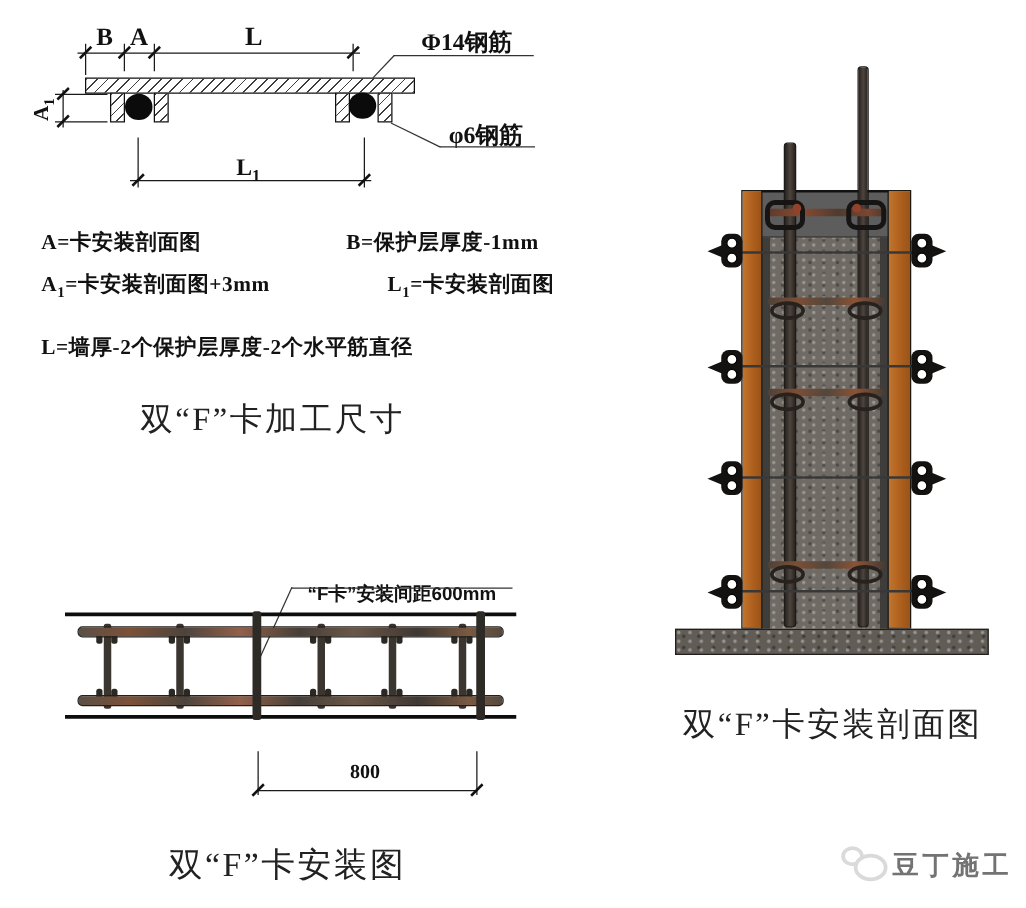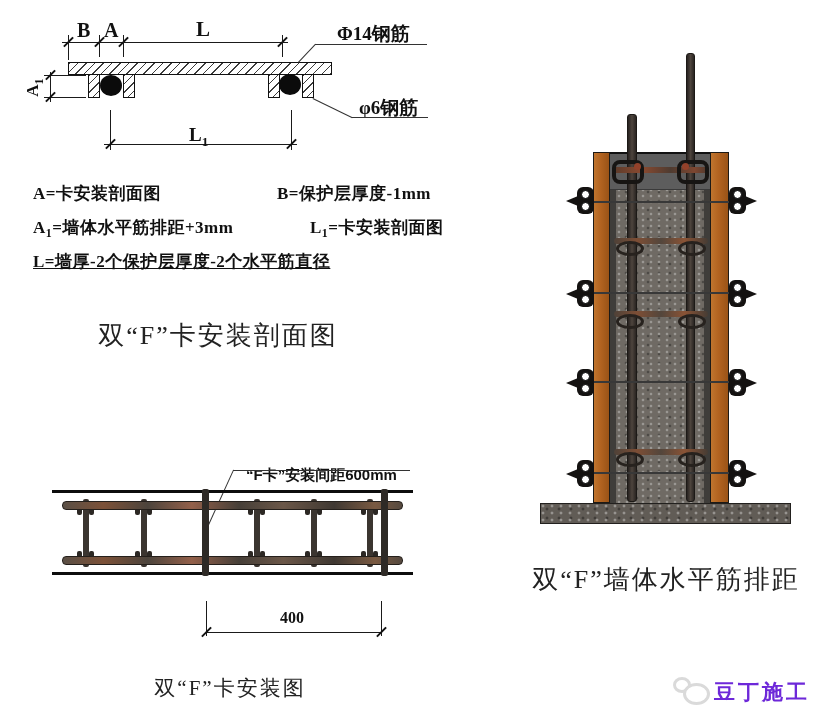--- a/index.html
+++ b/index.html
@@ -49,21 +49,21 @@
   .colrebar{position:absolute;border-radius:3px;border:1px solid #1c1916;box-sizing:border-box;
     background:linear-gradient(90deg,#272220,#4d443d 50%,#2a2522);}
   .clipbox{position:absolute;width:32px;height:24px;border:4px solid #171513;border-radius:8px;box-sizing:border-box;}
   .rustdot{position:absolute;width:7px;height:7px;background:#93412a;border-radius:50%;}
   .clamp-body{position:absolute;width:17px;height:27px;background:#141211;border-radius:6px;}
   .clamp-hole{position:absolute;left:4px;width:9px;height:9px;background:#fff;border:1px solid #000;border-radius:50%;box-sizing:border-box;}
   .spike-l{position:absolute;width:0;height:0;border-top:5px solid transparent;border-bottom:5px solid transparent;border-right:12px solid #141211;}
   .spike-r{position:absolute;width:0;height:0;border-top:5px solid transparent;border-bottom:5px solid transparent;border-left:12px solid #141211;}
   
   .wm-text{position:absolute;font-family:"Liberation Sans",sans-serif;font-weight:bold;font-size:21px;
-           color:#6d28d9;letter-spacing:3px;white-space:nowrap;text-align:right;}
+           color:#737373;letter-spacing:3px;white-space:nowrap;text-align:right;}
   .wm-circle{position:absolute;border:3px solid #dadada;border-radius:50%;background:#fff;box-sizing:border-box;}
   .annot{position:absolute;font-family:"Liberation Sans",sans-serif;font-weight:bold;font-size:15px;color:#111;white-space:nowrap;}
 </style>
 </head>
 <body>
 
 <div id="canvas">
 
   <div>
 
@@ -107,25 +107,25 @@
     <div class="cn-label" style="left:337px;top:21px;">Φ14钢筋</div>
     <div class="hline" style="left:315px;top:44px;width:112px;border-color:#333;"></div>
     <div class="leader-diag" style="left:298px;top:62px;width:25px;transform:rotate(-46.6deg);"></div>
 
     <div class="cn-label" style="left:359px;top:95px;">φ6钢筋</div>
     <div class="hline" style="left:352px;top:117px;width:76px;border-color:#333;"></div>
     <div class="leader-diag" style="left:313px;top:98px;width:44px;transform:rotate(26deg);"></div>
 
     <div class="eq" style="left:33px;top:182px;">A=卡安装剖面图</div>
     <div class="eq" style="left:277px;top:182px;">B=保护层厚度-1mm</div>
-    <div class="eq" style="left:33px;top:216px;"><span>A</span><sub>1</sub><span>=墙体水平筋排距+3mm</span></div>
+    <div class="eq" style="left:33px;top:216px;"><span>A</span><sub>1</sub><span>=卡安装剖面图+3mm</span></div>
     <div class="eq" style="left:310px;top:216px;"><span>L</span><sub>1</sub><span>=卡安装剖面图</span></div>
-    <div class="eq" style="left:33px;top:250px;text-decoration:underline;">L=墙厚-2个保护层厚度-2个水平筋直径</div>
-
-    <div class="title" style="left:88px;top:318px;width:260px;">双“F”卡安装剖面图</div>
+    <div class="eq" style="left:33px;top:266px;">L=墙厚-2个保护层厚度-2个水平筋直径</div>
+
+    <div class="title" style="left:88px;top:318px;width:260px;">双“F”卡加工尺寸</div>
   </div>
 
   <div>
 
     <div class="annot" style="left:246px;top:466px;">“F卡”安装间距600mm</div>
     <div class="hline" style="left:233px;top:470px;width:177px;border-color:#333;"></div>
     <div class="leader-diag" style="left:207px;top:527px;width:63px;transform:rotate(-65.5deg);"></div>
 
     <div class="blackbar" style="left:52px;top:490px;width:361px;"></div>
     <div class="blackbar" style="left:52px;top:572px;width:361px;"></div>
@@ -140,23 +140,23 @@
     <div class="rail" style="left:62px;top:556px;width:341px;"></div>
 
     <div class="fullbar" style="left:202px;top:489px;height:87px;"></div>
     <div class="fullbar" style="left:381px;top:489px;height:87px;"></div>
 
     <div class="vline" style="left:206px;top:601px;height:35px;"></div>
     <div class="vline" style="left:381px;top:601px;height:35px;"></div>
     <div class="hline" style="left:206px;top:632px;width:175px;"></div>
     <div class="tick" style="left:200px;top:631px;"></div>
     <div class="tick" style="left:375px;top:631px;"></div>
-    <div class="dim-label" style="left:280px;top:609px;font-size:16px;">400</div>
-
-    <div class="title" style="left:105px;top:674px;width:250px;font-size:21px;">双“F”卡安装图</div>
+    <div class="dim-label" style="left:280px;top:609px;font-size:16px;">800</div>
+
+    <div class="title" style="left:105px;top:674px;width:250px;font-size:27px;">双“F”卡安装图</div>
   </div>
 
   <div>
 
     <div class="abs concrete" style="left:609px;top:152px;width:102px;height:351px;"></div>
     <div class="strip" style="left:609px;top:152px;height:351px;"></div>
     <div class="strip" style="left:704px;top:152px;height:351px;"></div>
     <div class="cap" style="left:609px;top:152px;width:102px;height:38px;"></div>
 
     <div class="orange" style="left:593px;top:152px;width:17px;height:351px;"></div>
@@ -223,21 +223,21 @@
       </div>
     <div class="spike-r" style="left:745px;top:378px;"></div>
     <div class="clamp-body" style="left:729px;top:460px;">
         <span class="clamp-hole" style="top:3px;"></span>
         <span class="clamp-hole" style="bottom:3px;"></span>
       </div>
     <div class="spike-r" style="left:745px;top:469px;"></div>
 
     <div class="abs slab" style="left:540px;top:503px;width:251px;height:21px;"></div>
 
-    <div class="title" style="left:530px;top:562px;width:272px;">双“F”墙体水平筋排距</div>
+    <div class="title" style="left:530px;top:562px;width:272px;">双“F”卡安装剖面图</div>
   </div>
 
   <div>
     <div class="wm-circle" style="left:673px;top:677px;width:18px;height:16px;"></div>
     <div class="wm-circle" style="left:683px;top:683px;width:27px;height:22px;"></div>
     <div class="wm-text" style="left:714px;top:678px;">豆丁施工</div>
   </div>
 
 </div>
 

